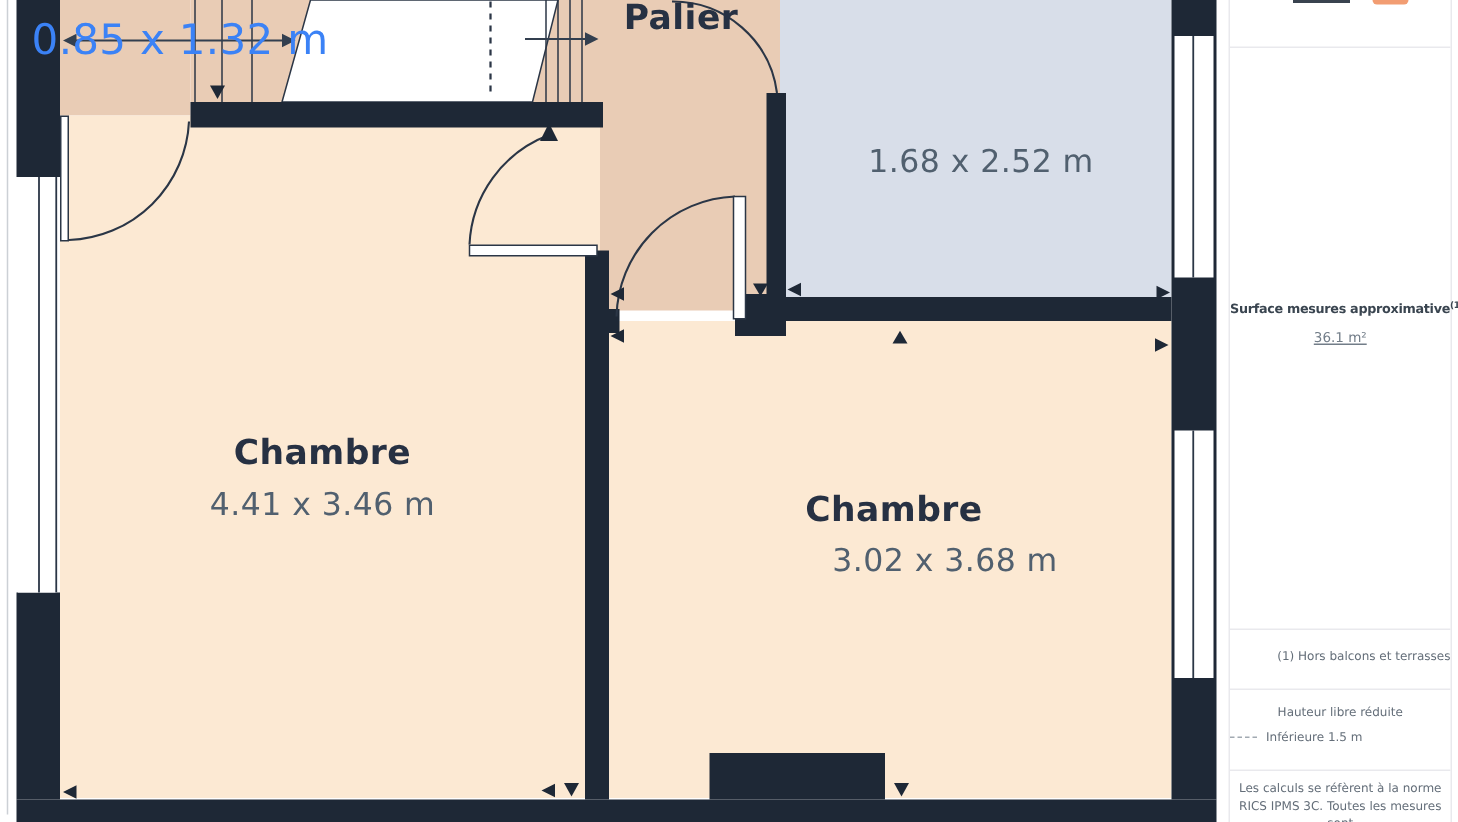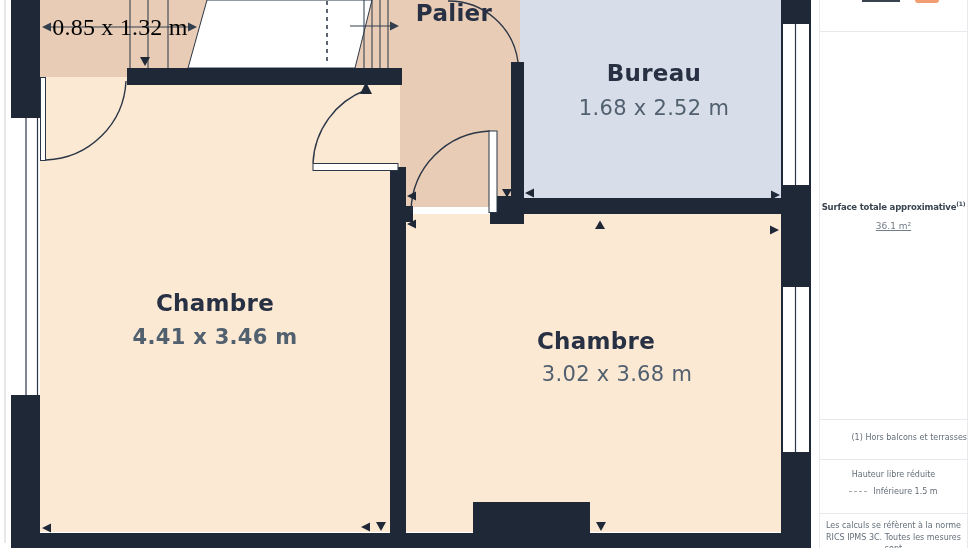--- a/index.html
+++ b/index.html
@@ -3,34 +3,34 @@
 <meta charset="utf-8">
 <style>
   html,body{margin:0;padding:0;background:#ffffff;}
   body{width:972px;height:548px;overflow:hidden;position:relative;
        font-family:"DejaVu Sans","Liberation Sans",sans-serif;}
   .plan{position:absolute;left:0;top:0;width:812px;height:468px;}
   .plan svg{position:absolute;left:0;top:0;}
   .plan-label{position:absolute;transform:translate(-50%,-50%);white-space:nowrap;text-align:center;}
   .room-name{font-weight:700;font-size:23px;line-height:1;color:#273143;letter-spacing:.3px;}
   .room-dims{font-weight:400;font-size:21px;line-height:1;color:#51606f;letter-spacing:.3px;}
-  .stair-dims{font-weight:400;font-size:24px;line-height:1;color:#000000;letter-spacing:.2px;font-family:Liberation Serif, serif;}
+  .stair-dims{font-weight:400;font-size:28px;line-height:1;color:#3b82f6;letter-spacing:.2px;}
 
   .sidebar{position:absolute;left:819px;top:0;width:147px;height:548px;background:#fff;
            border-left:1px solid #e9e9ed;border-right:1px solid #e9e9ed;}
   .divider{position:absolute;left:0;right:0;height:1px;background:#e9e9ed;}
   .sb-text{position:absolute;left:0;right:0;text-align:center;color:#646e79;}
   .sb-frag-dark{position:absolute;top:0;left:42px;width:38px;height:2px;background:#39434f;}
   .sb-frag-orange{position:absolute;top:0;left:95px;width:24px;height:3px;border-radius:0 0 3px 3px;}
   .area-label{top:200px;font-size:8.5px;font-weight:700;color:#3a4550;letter-spacing:-.2px;white-space:nowrap;}
   .area-label sup{font-size:6px;}
   .area-value{top:221px;font-size:9px;color:#727d88;text-decoration:underline;}
   .footnote{top:433px;font-size:8px;text-align:right;}
   .legend-title{top:470px;font-size:8px;}
-  .legend-row{top:487px;font-size:8px;display:flex;align-items:center;justify-content:center;gap:6px;}
+  .legend-row{top:487px;font-size:8px;display:flex;align-items:center;gap:6px;}
   .legend-dash{display:inline-block;width:18px;height:0;border-top:1px dashed #a2aab2;}
   .disclaimer{top:520px;font-size:8px;line-height:11.5px;padding:0 5px;}
 </style>
 </head>
 <body>
 
 <div class="plan">
   <svg width="812" height="548" viewBox="0 0 812 548">
 
     <rect x="0" y="0" width="812" height="548" fill="#ffffff"></rect>
@@ -117,40 +117,39 @@
       <polygon points="595,229 605,229 600,220.5"></polygon>
       <polygon points="779,230 770,225.5 770,234.5"></polygon>
       <polygon points="42,528 51,523.5 51,532.5"></polygon>
       <polygon points="361,527 370,522.5 370,531.5"></polygon>
       <polygon points="376,522 386,522 381,531"></polygon>
       <polygon points="596,522 606,522 601,531"></polygon>
     </g>
   </svg>
 
   <div class="plan-label room-name" style="left:454px;top:13px;">Palier</div>
-  <div class="plan-label room-name" style="left:654px;top:73px;">Bureau</div>
   <div class="plan-label room-dims" style="left:654px;top:108px;">1.68 x 2.52 m</div>
   <div class="plan-label room-name" style="left:215px;top:303px;">Chambre</div>
-  <div class="plan-label room-dims" style="left:215px;top:337px;font-weight:bold;">4.41 x 3.46 m</div>
+  <div class="plan-label room-dims" style="left:215px;top:337px;">4.41 x 3.46 m</div>
   <div class="plan-label room-name" style="left:596px;top:341px;">Chambre</div>
-  <div class="plan-label room-dims" style="left:617px;top:374px;">3.02 x 3.68 m</div>
+  <div class="plan-label room-dims" style="left:630px;top:374px;">3.02 x 3.68 m</div>
   <div class="plan-label stair-dims" style="left:120px;top:27px;">0.85 x 1.32 m</div>
 </div>
 
 <div class="sidebar">
   <div class="sb-frag-dark"></div>
   <div class="sb-frag-orange" style="background:#f29d72;"></div>
 
   <div class="divider" style="top:31px;"></div>
   <div class="divider" style="top:419px;"></div>
   <div class="divider" style="top:459px;"></div>
   <div class="divider" style="top:513px;"></div>
 
   <div class="sb-text area-label">
-    <span>Surface totale approximative</span><sup>(1)</sup>
+    <span>Surface mesures approximative</span><sup>(1)</sup>
   </div>
   <div class="sb-text area-value">36.1 m²</div>
 
   <div class="sb-text footnote">(1) Hors balcons et terrasses</div>
 
   <div class="sb-text legend-title">Hauteur libre réduite</div>
   <div class="sb-text legend-row">
     <span class="legend-dash"></span>
     <span>Inférieure 1.5 m</span>
   </div>

